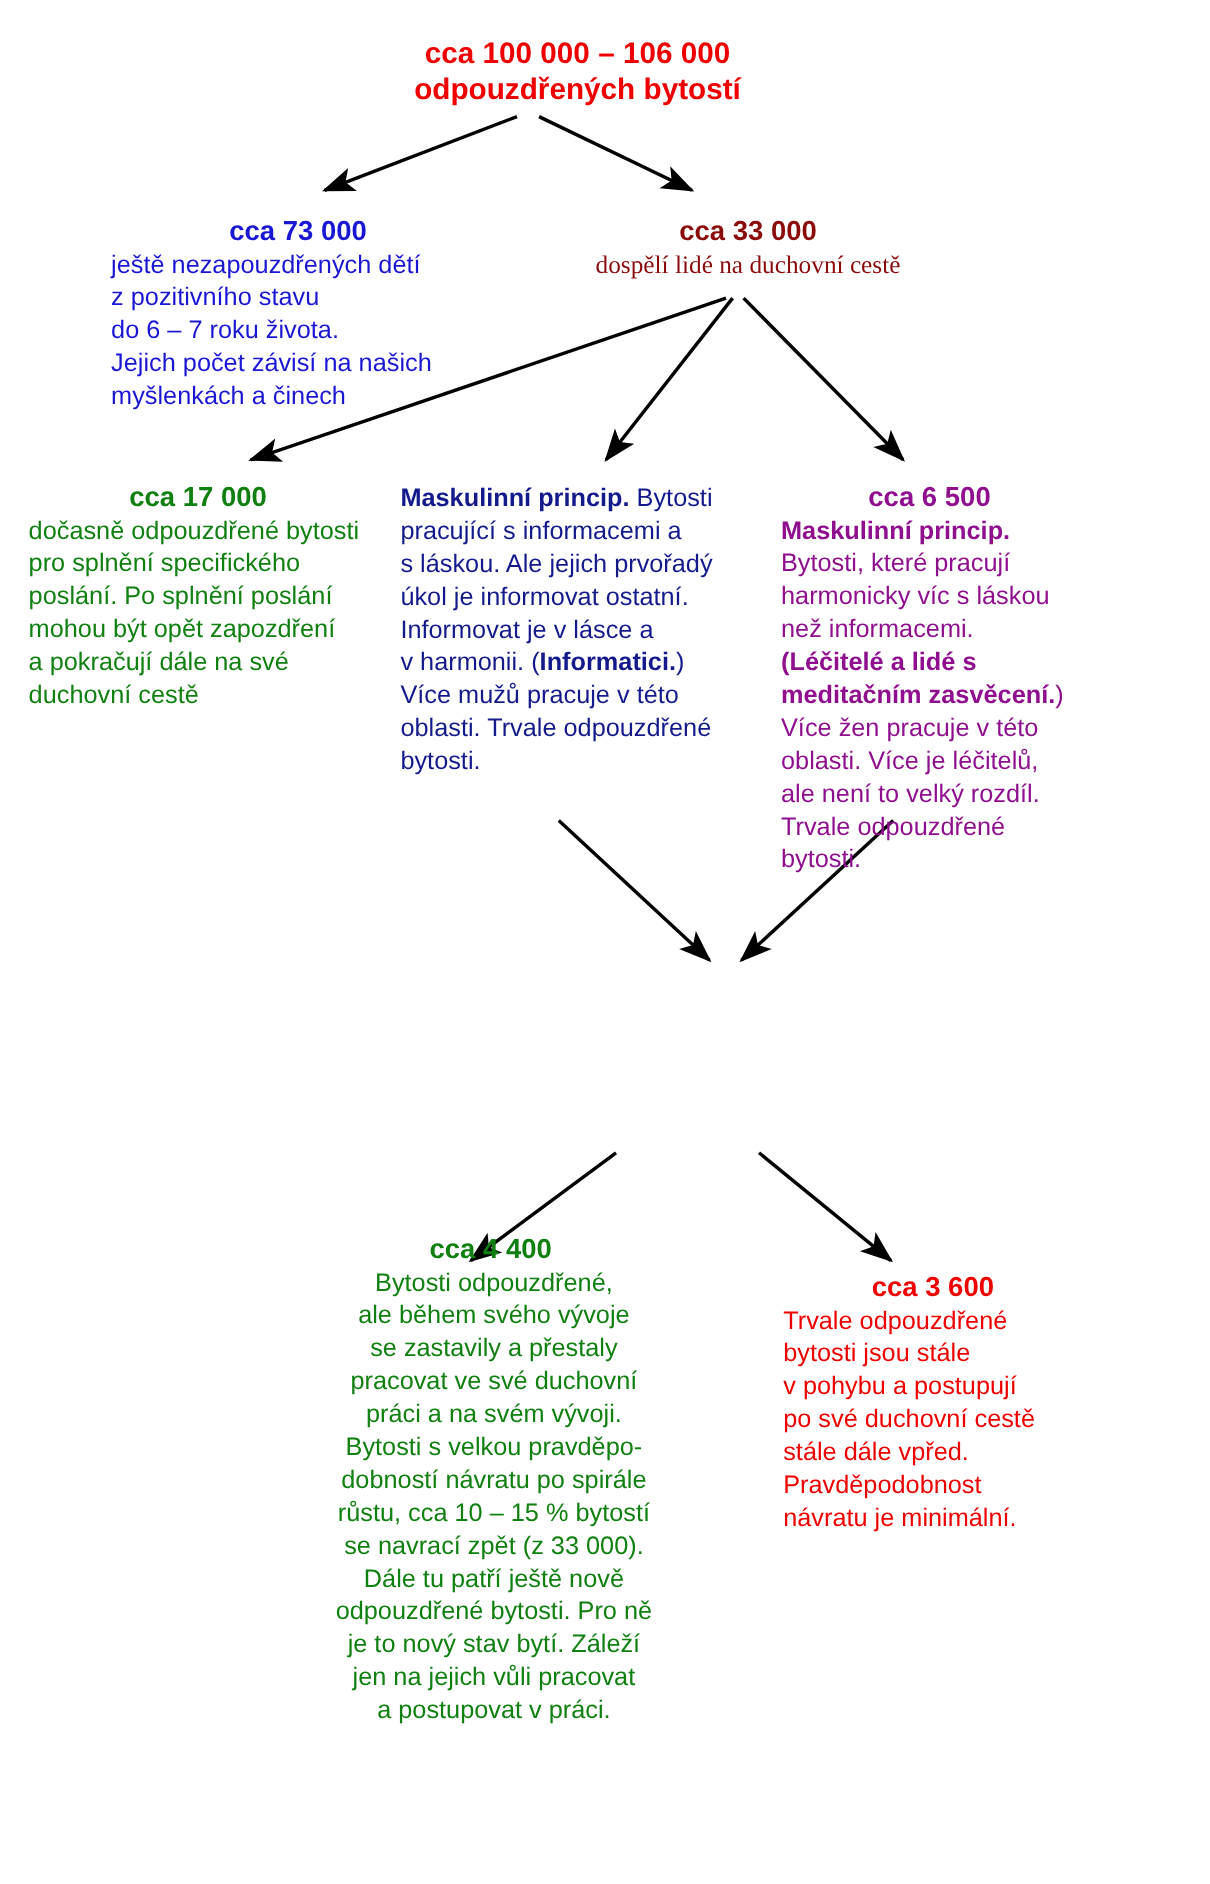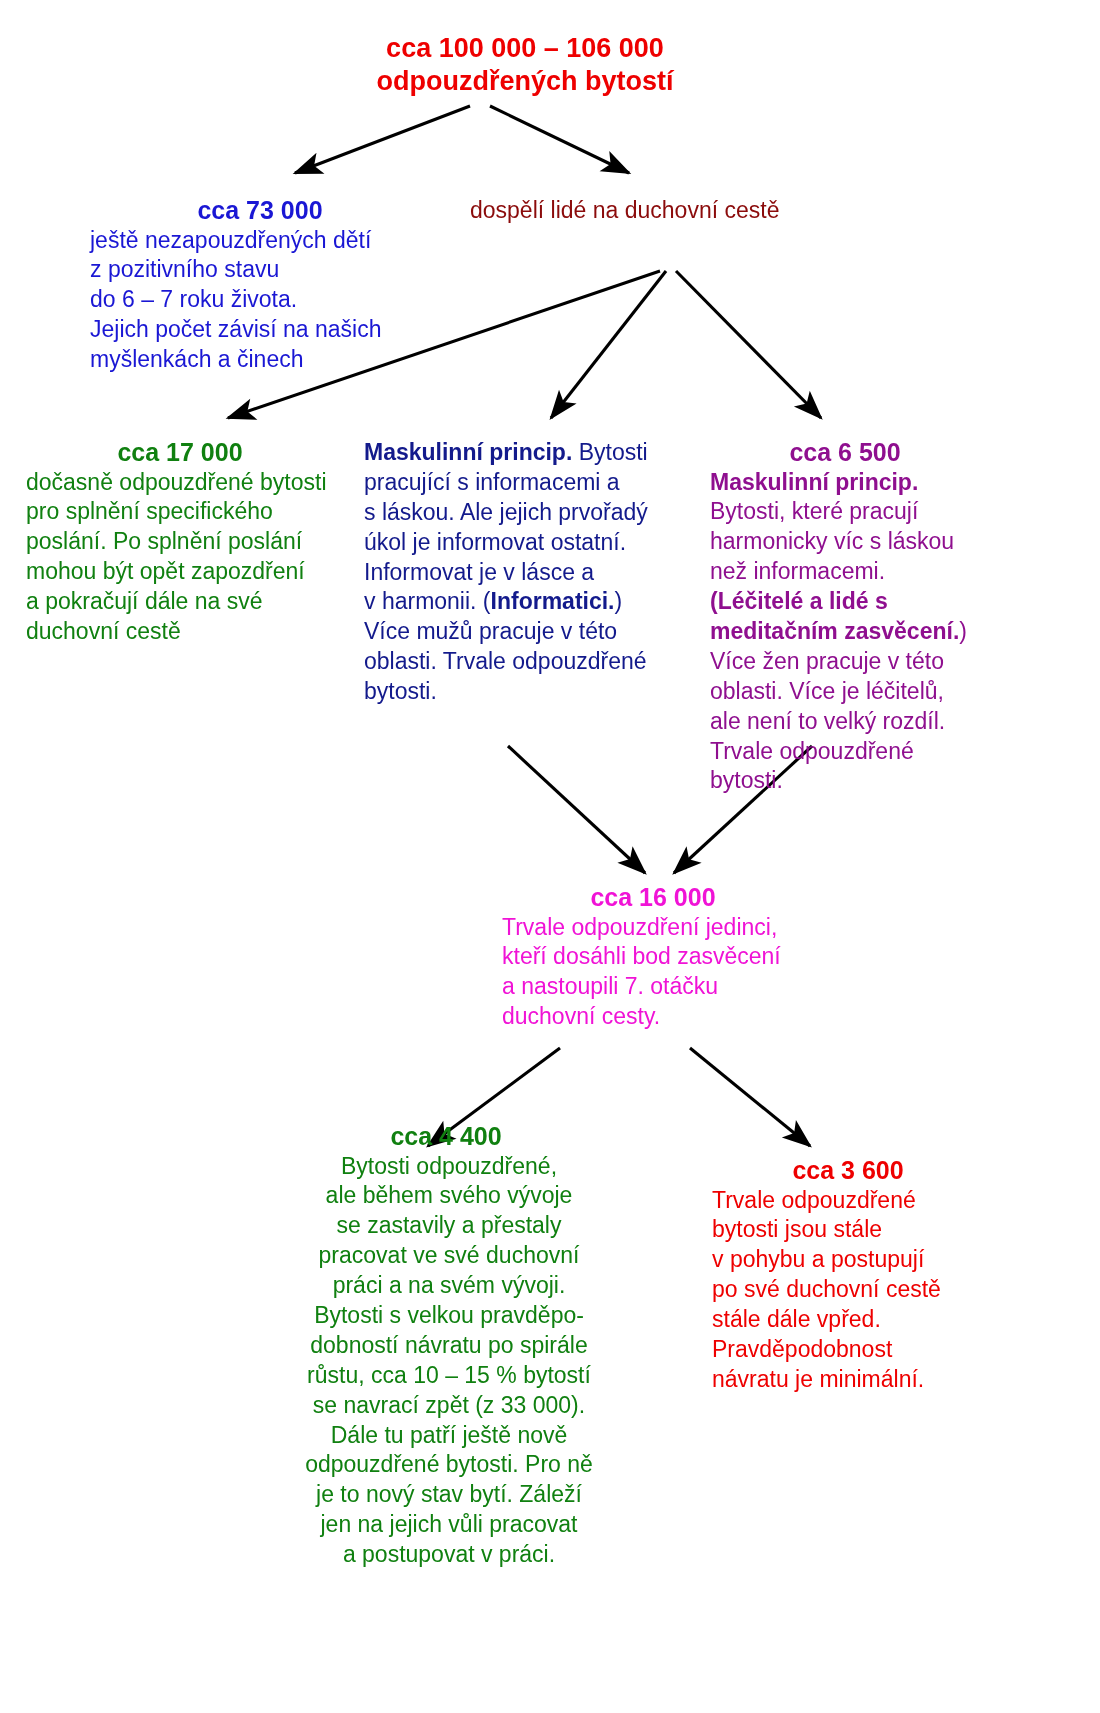--- a/index.html
+++ b/index.html
@@ -52,33 +52,33 @@
     left: 300px;
     top: 14px;
     width: 450px;
   }
   #node-root .node-title {
     font-size: 27px;
     line-height: 1.22;
   }
 
   #node-73000 {
-    left: 60px;
+    left: 71px;
     top: 178px;
     width: 400px;
   }
   #node-73000 .node-title { text-align: center; }
   #node-73000 .node-body { padding-left: 30px; }
 
   #node-33000 {
     left: 470px;
     top: 178px;
     width: 420px;
   }
-  #node-33000 .node-body { text-align: left; }
+  #node-33000 .node-body { text-align: center; font-family: Liberation Serif, serif; }
 
   #node-17000 {
     left: 20px;
     top: 420px;
     width: 320px;
   }
   #node-17000 .node-body { padding-left: 6px; }
 
   #node-9500 {
     left: 358px;
@@ -154,20 +154,21 @@
   <div class="node" id="node-73000" style="color: rgb(26, 23, 212);">
     <div class="node-title">cca 73 000</div>
     <div class="node-body">ještě nezapouzdřených dětí
 z pozitivního stavu
 do 6 – 7 roku života.
 Jejich počet závisí na našich
 myšlenkách a činech</div>
   </div>
 
   <div class="node" id="node-33000" style="color: rgb(139, 11, 11);">
+    <div class="node-title">cca 33 000</div>
     <div class="node-body">dospělí lidé na duchovní cestě</div>
   </div>
 
   <div class="node" id="node-17000" style="color: rgb(16, 128, 16);">
     <div class="node-title">cca 17 000</div>
     <div class="node-body">dočasně odpouzdřené bytosti
 pro splnění specifického
 poslání. Po splnění poslání
 mohou být opět zapozdření
 a pokračují dále na své
@@ -194,27 +195,20 @@
 než informacemi.
 <b>(Léčitelé a lidé s</b>
 <b>meditačním zasvěcení.</b>)
 Více žen pracuje v této
 oblasti. Více je léčitelů,
 ale není to velký rozdíl.
 Trvale odpouzdřené
 bytosti.</div>
   </div>
 
-  <div class="node" id="node-16000" style="color: rgb(240, 19, 214);">
-    <div class="node-title">cca 16 000</div>
-    <div class="node-body">Trvale odpouzdření jedinci,
-kteří dosáhli bod zasvěcení
-a nastoupili 7. otáčku
-duchovní cesty.</div>
-  </div>
 
   <div class="node" id="node-4400" style="color: rgb(16, 128, 16);">
     <div class="node-title">cca 4 400</div>
     <div class="node-body">Bytosti odpouzdřené,
 ale během svého vývoje
 se zastavily a přestaly
 pracovat ve své duchovní
 práci a na svém vývoji.
 Bytosti s velkou pravděpo-
 dobností návratu po spirále

